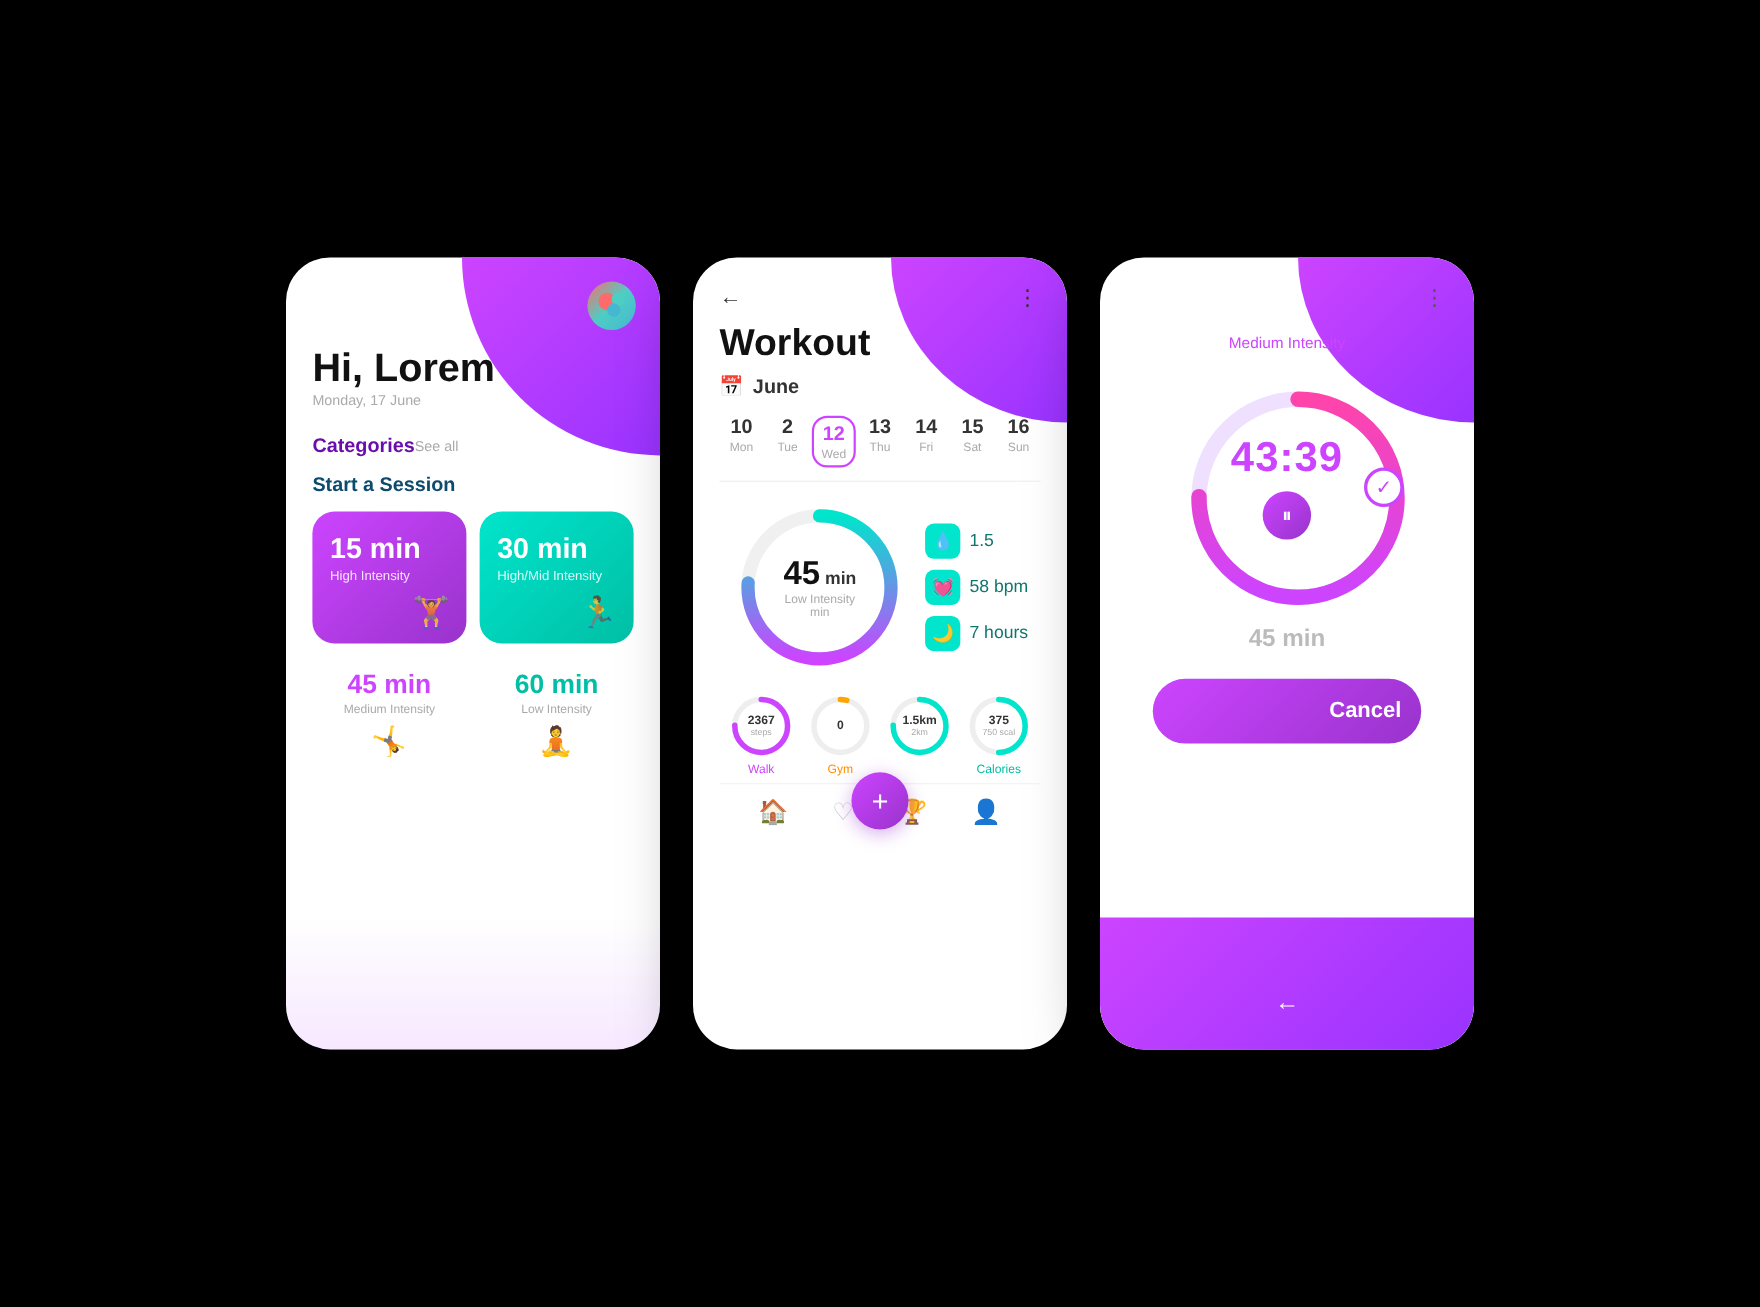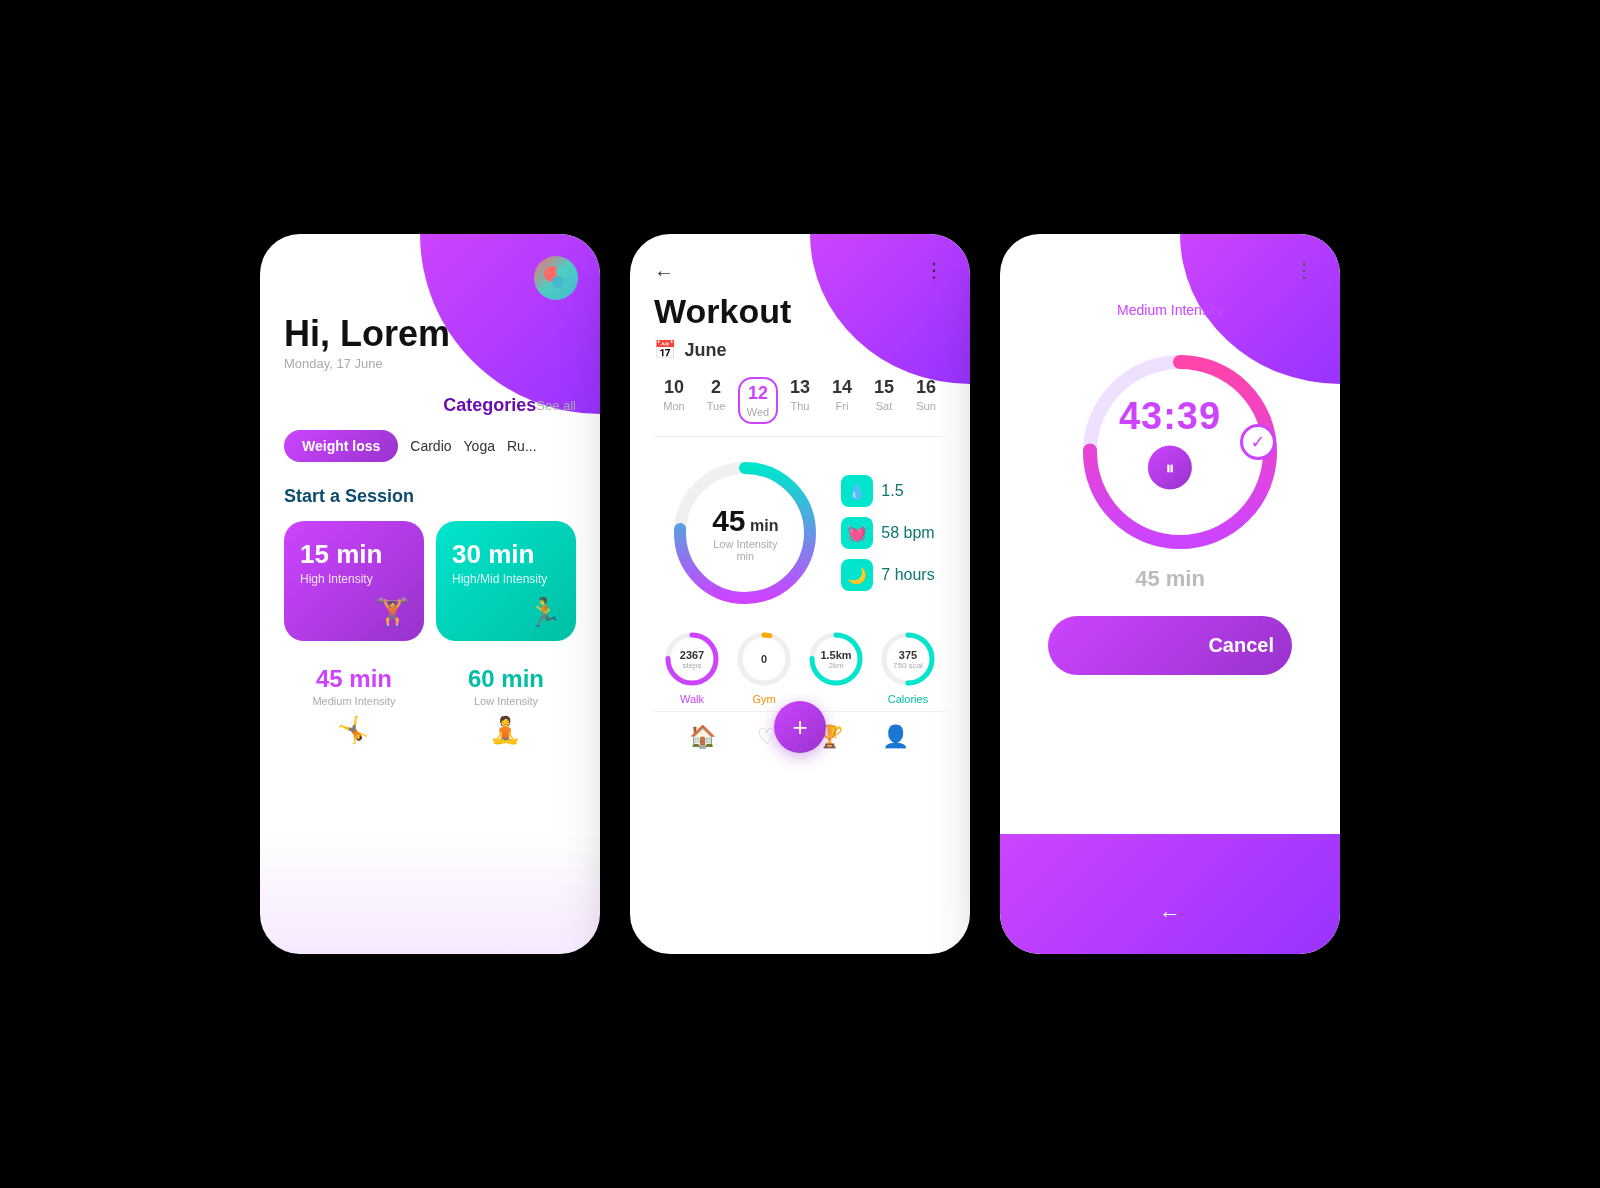--- a/index.html
+++ b/index.html
@@ -67,21 +67,21 @@
       line-height: 1.1;
     }
     .greeting-date {
       font-size: 13px;
       color: #aaa;
       margin-top: 2px;
       margin-bottom: 24px;
     }
     .section-header {
       display: flex;
-      justify-content: flex-end;
+      justify-content: flex-start;
       align-items: center;
       margin-bottom: 14px;
     }
     .section-title {
       font-size: 18px;
       font-weight: 700;
       color: #6a0dad;
     }
     .see-all {
       font-size: 13px;
@@ -513,26 +513,20 @@
     </div>
     <div class="phone1-content">
       <div class="greeting-name">Hi, Lorem</div>
       <div class="greeting-date">Monday, 17 June</div>
 
       <div class="section-header">
         <div class="section-title">Categories</div>
         <div class="see-all">See all</div>
       </div>
 
-      <div class="categories-row">
-        <div class="cat-pill">Weight loss</div>
-        <div class="cat-text">Cardio</div>
-        <div class="cat-text">Yoga</div>
-        <div class="cat-text">Ru...</div>
-      </div>
 
       <div class="session-title">Start a Session</div>
 
       <div class="session-cards-top">
         <div class="session-card card-purple">
           <div class="card-min">15 min</div>
           <div class="card-intensity">High Intensity</div>
           <div class="card-icon">🏋</div>
         </div>
         <div class="session-card card-teal">

